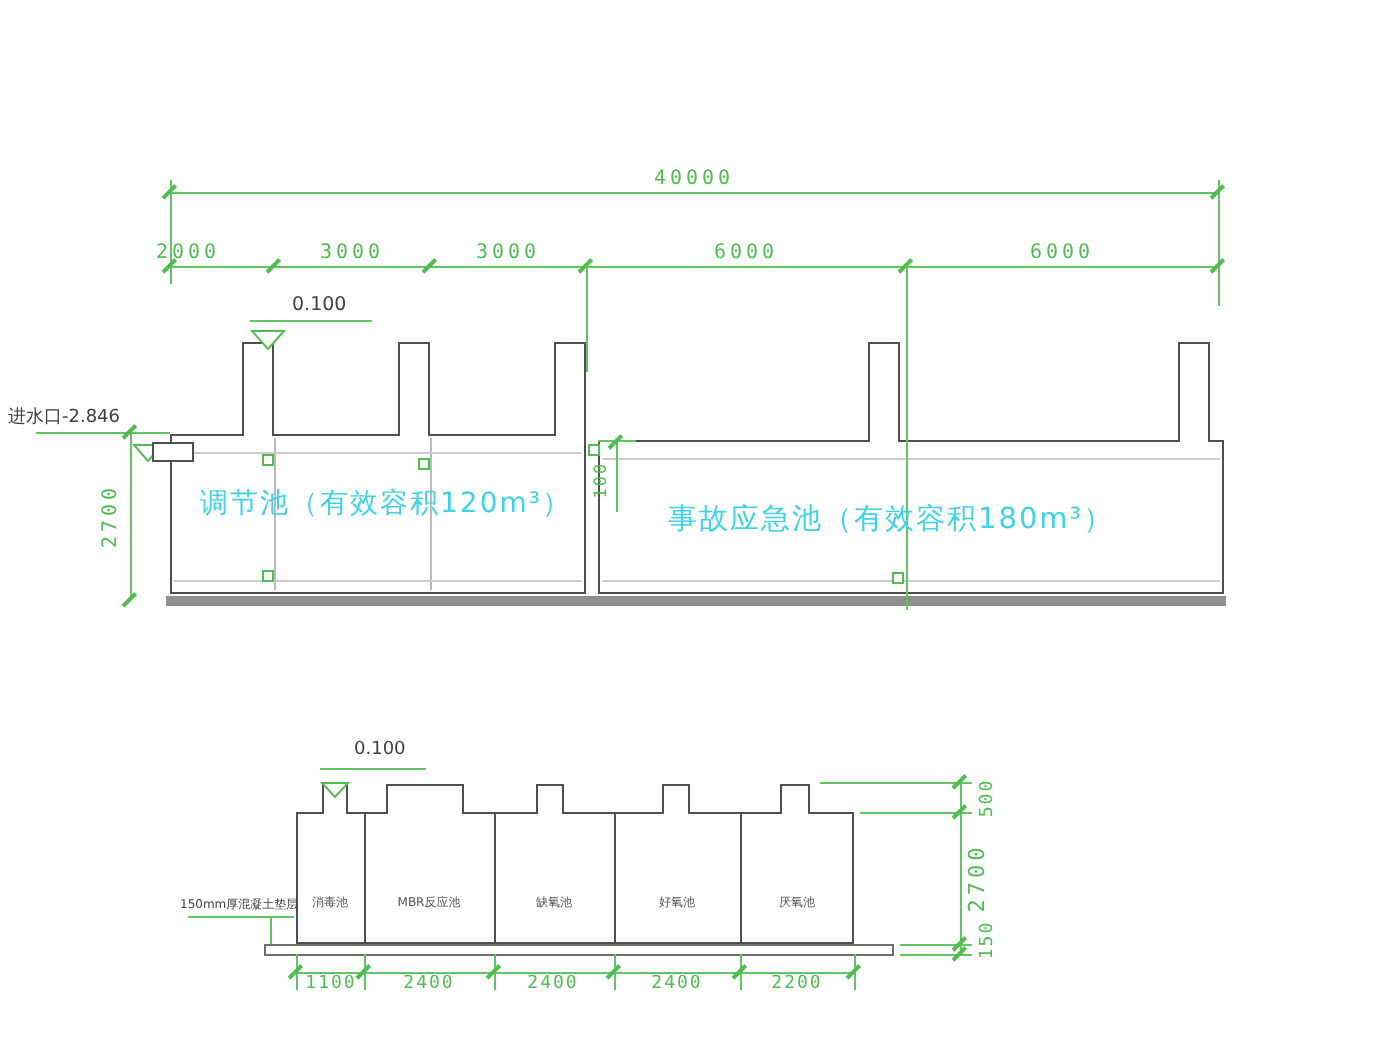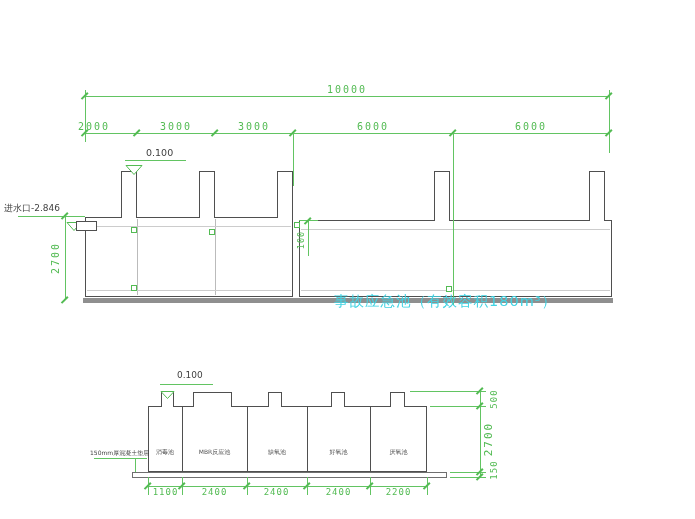--- a/index.html
+++ b/index.html
@@ -34,21 +34,21 @@
 <body>
 
 <div class="canvas">
 
 
   <div class="vl" style="left:85px;top:90px;height:52px;"></div>
   <div class="vl" style="left:609px;top:90px;height:63px;"></div>
   <div class="hl" style="left:85px;top:96px;width:524px;"></div>
   <div class="tick" style="left:80px;top:95px;"></div>
   <div class="tick" style="left:604px;top:95px;"></div>
-  <div class="dimtext" style="left:320px;top:84px;width:54px;">10000</div>
+  <div class="dimtext" style="left:320px;top:84px;width:54px;">40000</div>
 
   <div class="hl" style="left:85px;top:133px;width:524px;"></div>
   <div class="tick" style="left:80px;top:132px;"></div>
   <div class="tick" style="left:132px;top:132px;"></div>
   <div class="tick" style="left:210px;top:132px;"></div>
   <div class="tick" style="left:288px;top:132px;"></div>
   <div class="tick" style="left:448px;top:132px;"></div>
   <div class="tick" style="left:604px;top:132px;"></div>
   <div class="dimtext" style="left:72px;top:121px;width:44px;">2000</div>
   <div class="dimtext" style="left:154px;top:121px;width:44px;">3000</div>
@@ -102,21 +102,22 @@
   <div class="vl" style="left:308px;top:220px;height:36px;"></div>
   <div class="tick" style="left:303px;top:220px;"></div>
   <div class="vtext" style="left:284px;top:234px;width:34px;font-size:8.5px;letter-spacing:1px;">100</div>
 
   <div class="gsq" style="left:131px;top:227px;"></div>
   <div class="gsq" style="left:209px;top:229px;"></div>
   <div class="gsq" style="left:294px;top:222px;"></div>
   <div class="gsq" style="left:131px;top:285px;"></div>
   <div class="gsq" style="left:446px;top:286px;"></div>
 
-  <div class="cyan" style="left:334px;top:250px;font-size:14.5px;margin-top:42px;">事故应急池（有效容积180m³）</div>
+  <div class="cyan" style="left:100px;top:243px;">调节池（有效容积120m³）</div>
+  <div class="cyan" style="left:334px;top:250px;font-size:14.5px;">事故应急池（有效容积180m³）</div>
 
   <div class="slabrect" style="left:132px;top:472px;width:315px;height:6px;"></div>
 
   <div class="rect" style="left:148px;top:406px;width:279px;height:66px;"></div>
   <div class="dvl" style="left:182px;top:407px;height:65px;"></div>
   <div class="dvl" style="left:247px;top:407px;height:65px;"></div>
   <div class="dvl" style="left:307px;top:407px;height:65px;"></div>
   <div class="dvl" style="left:370px;top:407px;height:65px;"></div>
 
   <div class="stub" style="left:161px;top:391px;width:13px;height:16px;"></div>

